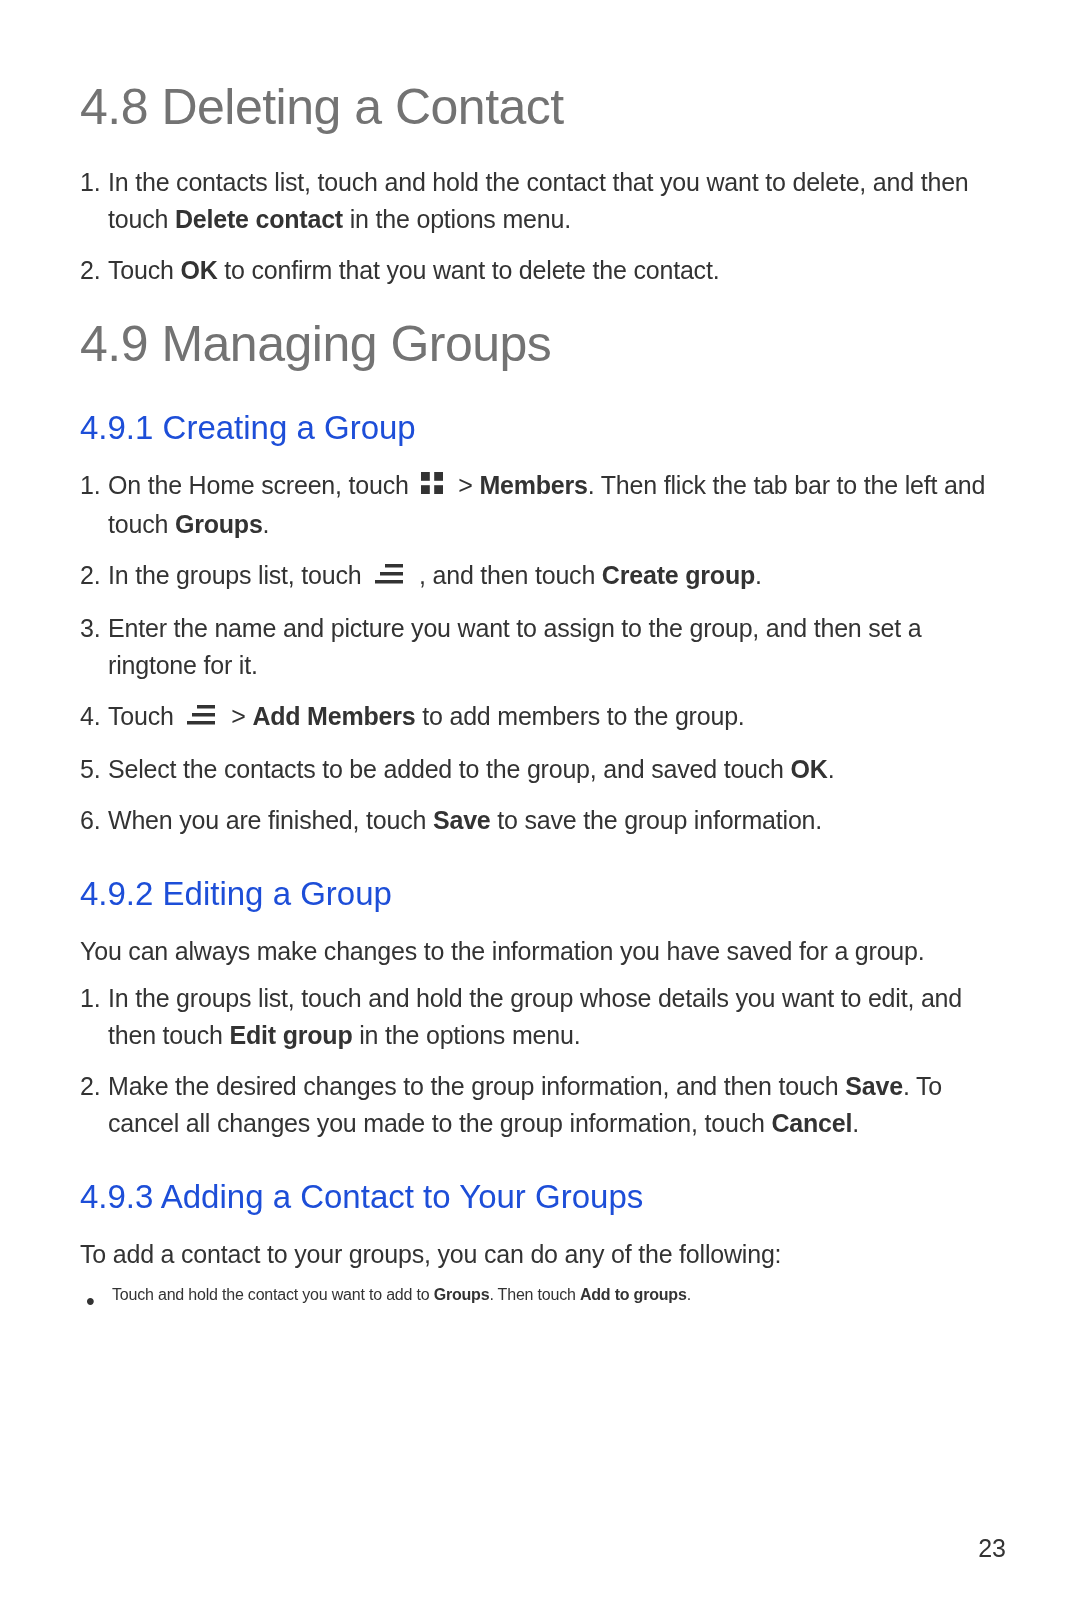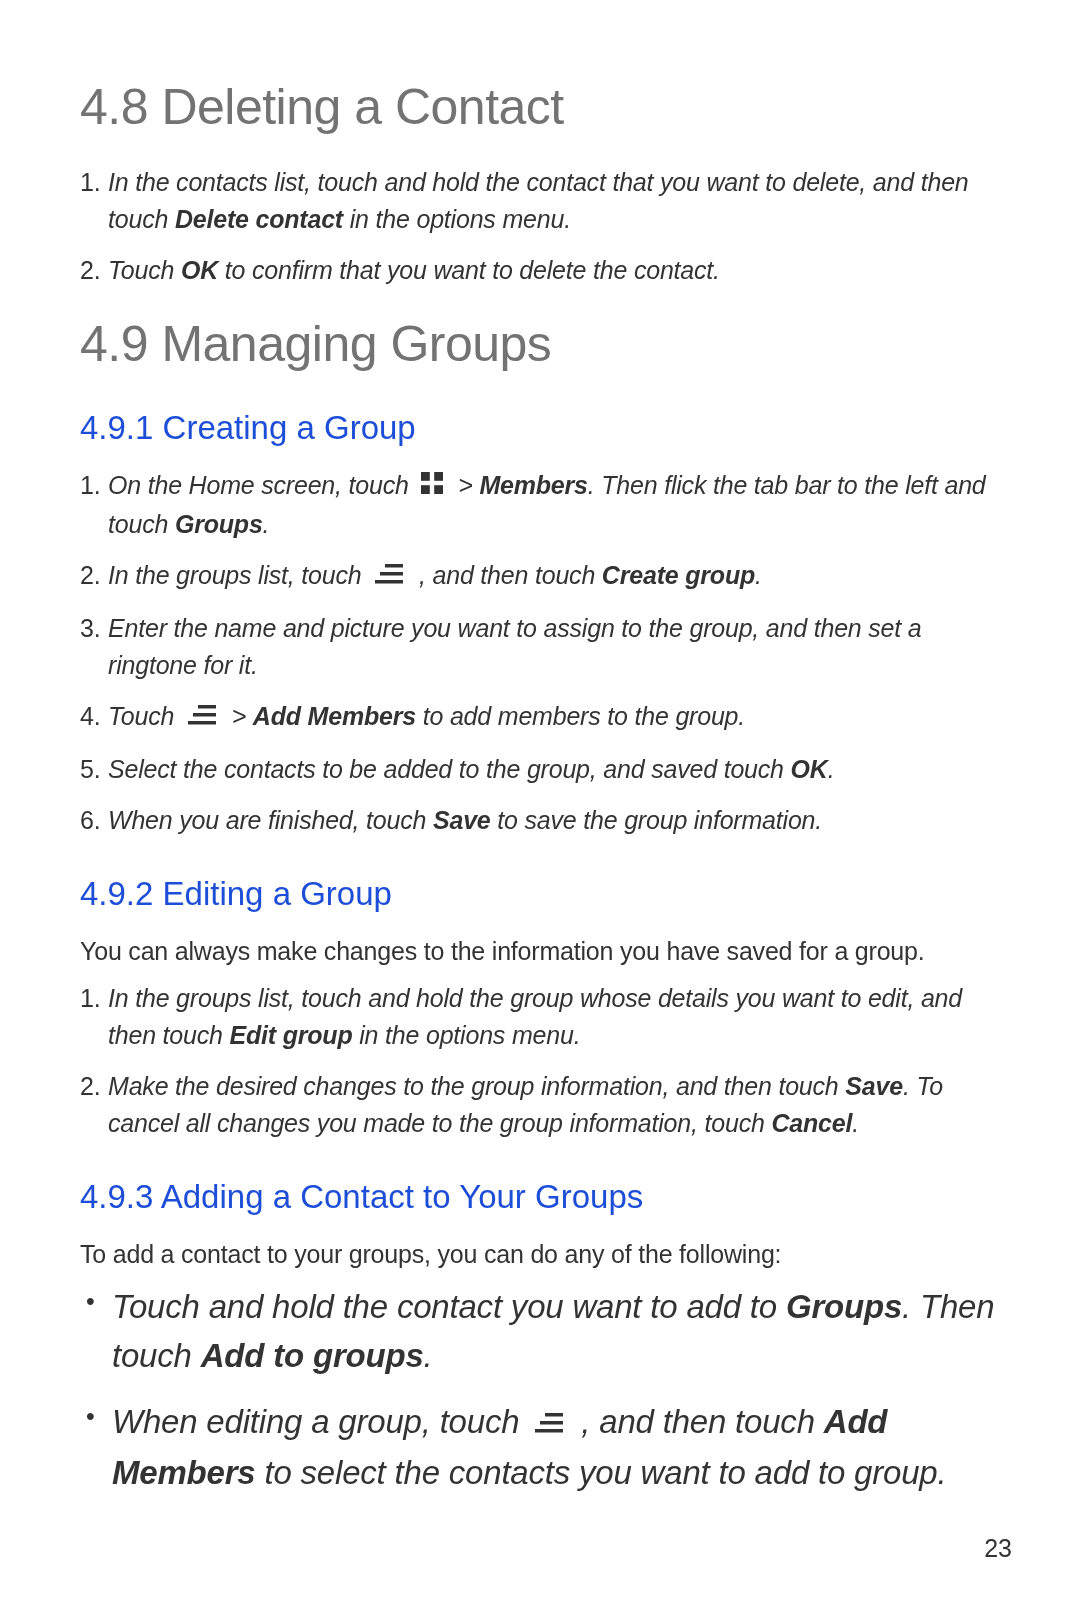--- a/index.html
+++ b/index.html
@@ -44,21 +44,21 @@
       position: relative;
       letter-spacing: -0.2px;
     }
     ol > li .num {
       position: absolute;
       left: 0;
       top: 0;
     }
     ul { list-style: none; padding-left: 0; }
     ul > li {
-      font-size: 33px;
+      font-size: 16px;
       line-height: 1.48;
       color: #333333;
       margin-bottom: 18px;
       padding-left: 32px;
       position: relative;
       letter-spacing: -0.2px;
     }
     ul > li::before {
       content: "•";
       position: absolute;
@@ -71,25 +71,25 @@
       display: inline-block;
       vertical-align: middle;
       margin: 0 8px 0 6px;
       position: relative;
       top: -2px;
     }
     .icon svg { display: inline-block; }
     .page-number {
       position: absolute;
       bottom: 54px;
-      right: 68px;
+      right: 74px;
       font-size: 25px;
       color: #333333;
     }
-    .indent { display:block; padding-left:0;font-style:italic; }
+    .indent { display:block; padding-left:0; }
   </style>
 </head>
 <body>
 
 <svg width="0" height="0" style="position:absolute">
   <defs>
     <g id="apps-icon-g">
       <rect x="0" y="0" width="8" height="8" fill="#333"></rect>
       <rect x="12" y="0" width="8" height="8" fill="#333"></rect>
       <rect x="0" y="12" width="8" height="8" fill="#333"></rect>
@@ -163,20 +163,15 @@
       <span class="indent"><span>Make the desired changes to the group information, and then touch </span><span class="b">Save</span><span>. To cancel all changes you made to the group information, touch </span><span class="b">Cancel</span><span>.</span></span>
     </li>
   </ol>
 
 <h2>4.9.3  Adding a Contact to Your Groups</h2>
 <p>To add a contact to your groups, you can do any of the following:</p>
 <ul>
     <li>
       <span class="indent"><span>Touch and hold the contact you want to add to </span><span class="b">Groups</span><span>. Then touch </span><span class="b">Add to groups</span><span>.</span></span>
     </li>
-    <li>
-      <span class="indent"><span>When editing a group, touch </span><span class="icon"><svg width="30" height="20" viewBox="0 0 28 20">
-            <use href="#menu-icon-g"></use>
-          </svg></span><span> , and then touch </span><span class="b">Add Members</span><span> to select the contacts you want to add to group.</span></span>
-    </li>
   </ul>
 
 <div class="page-number">23</div>
 
 </body></html>

